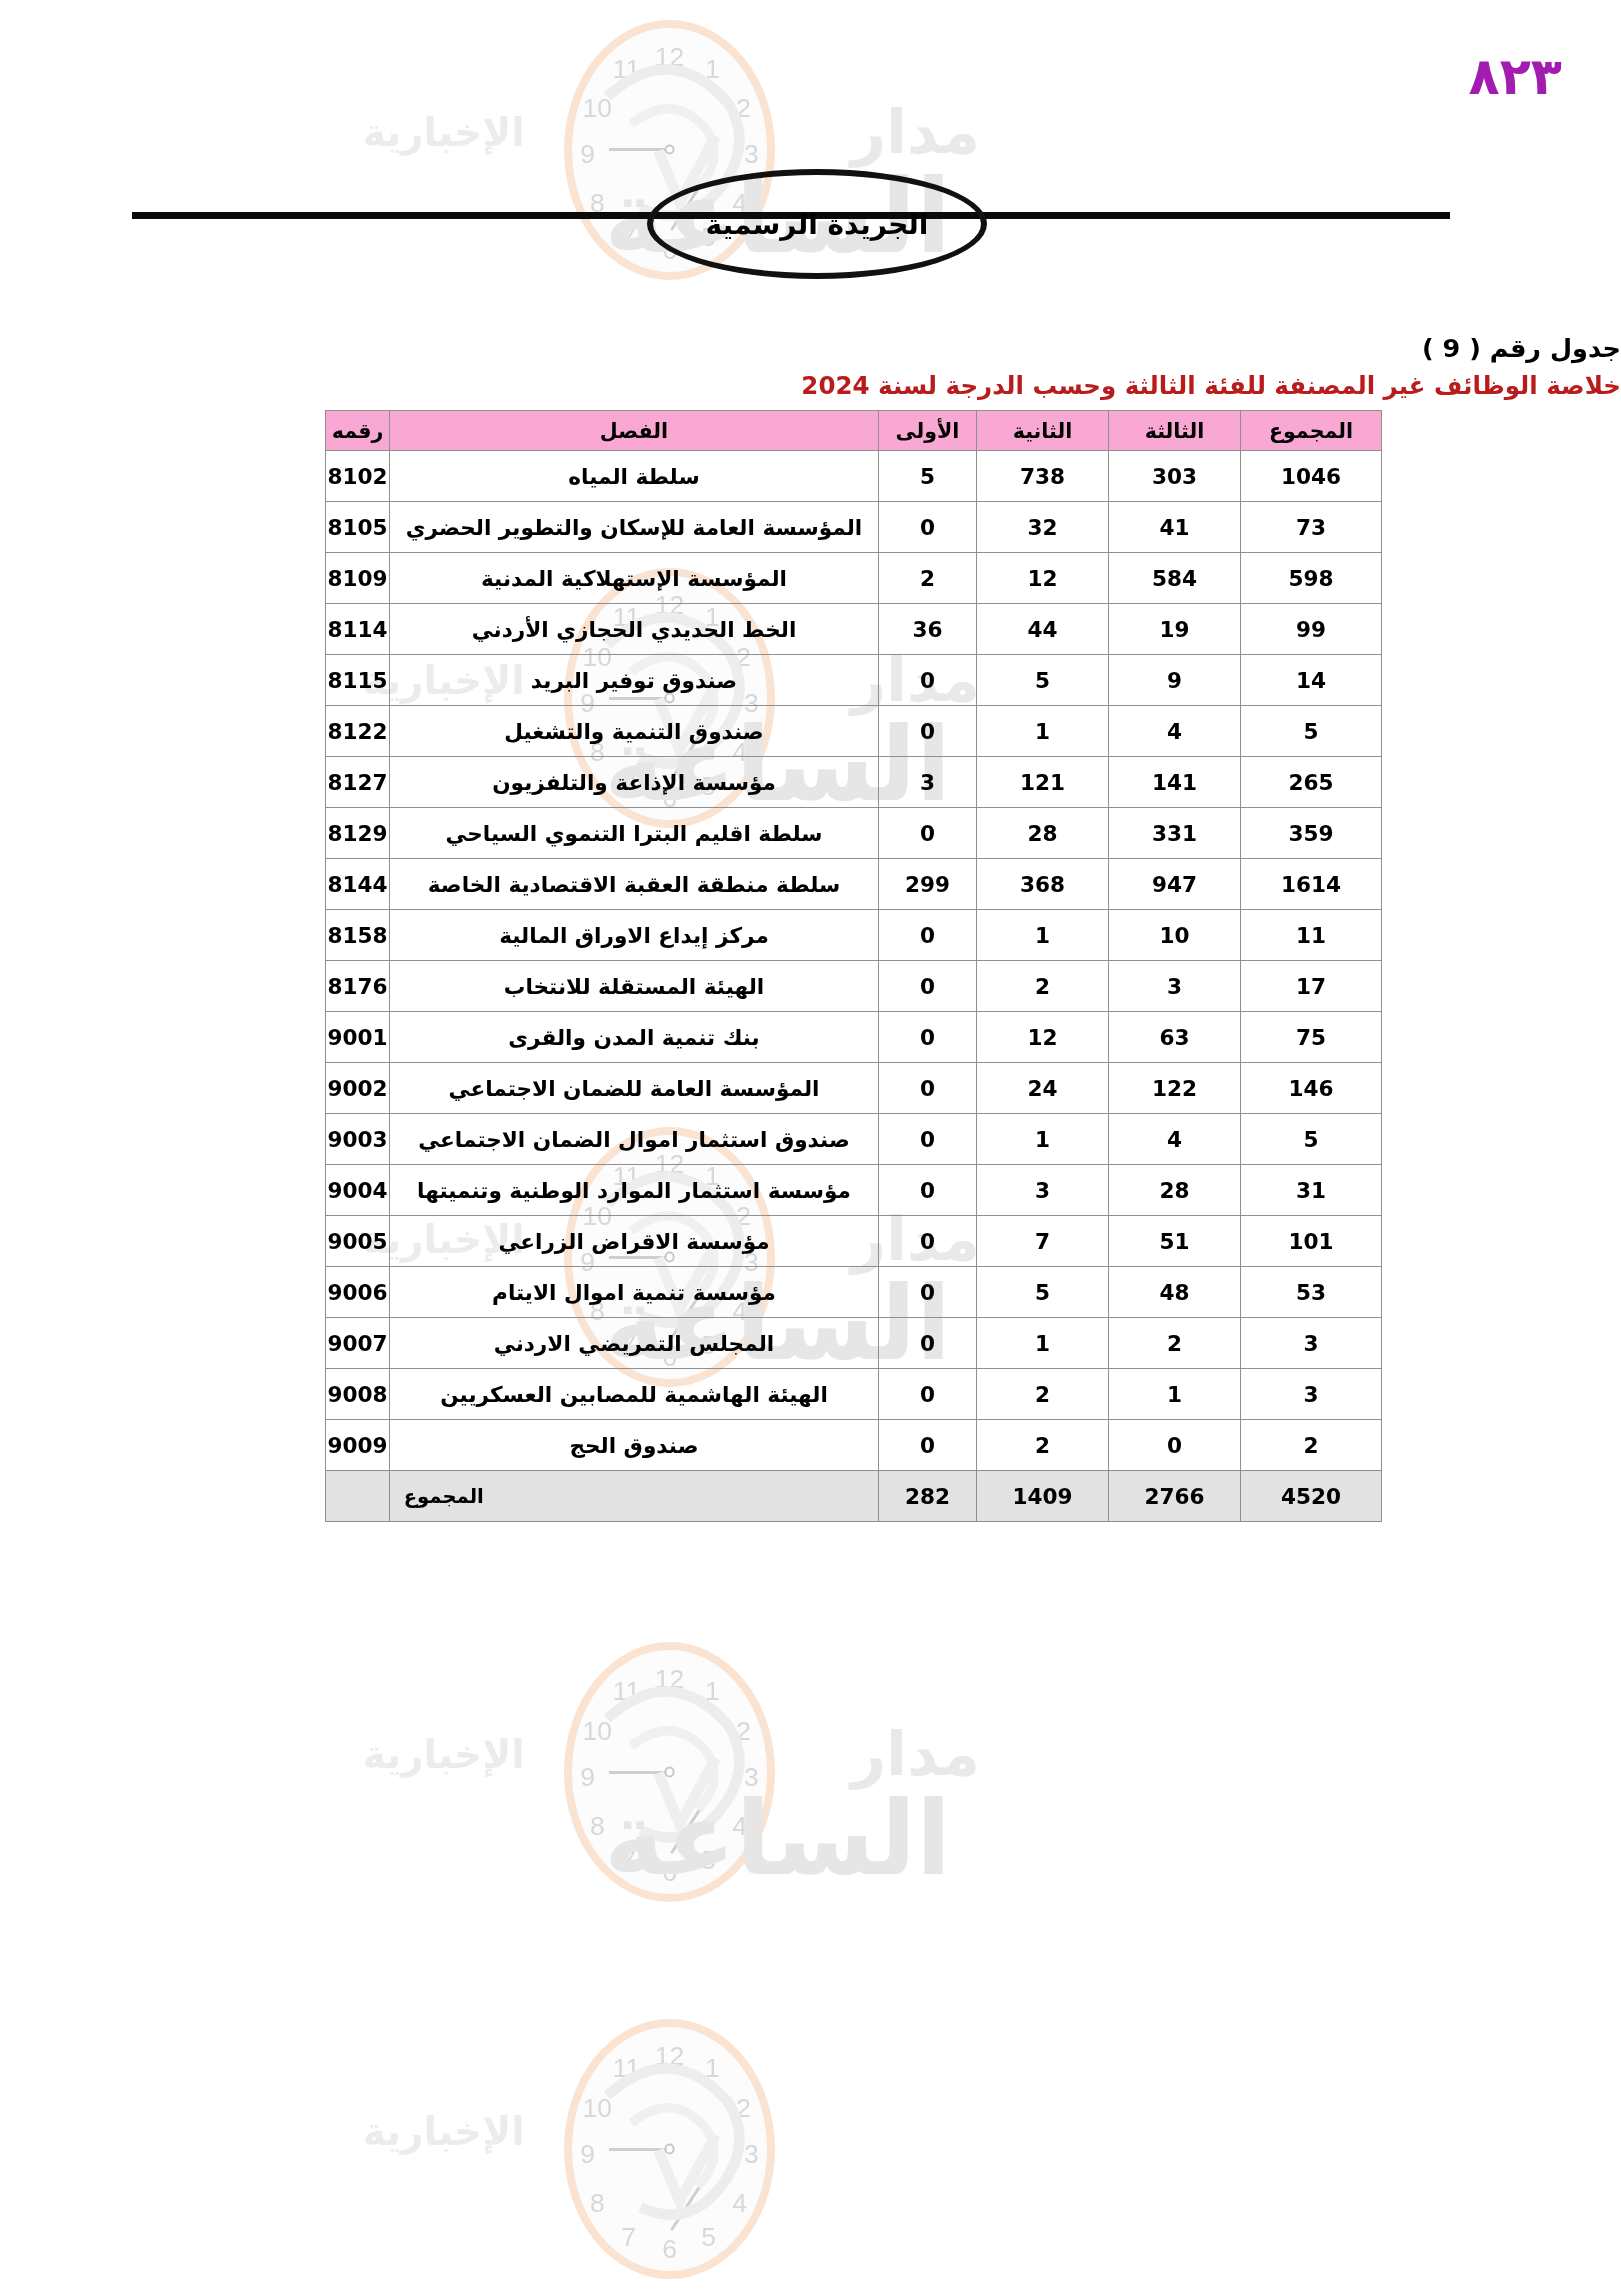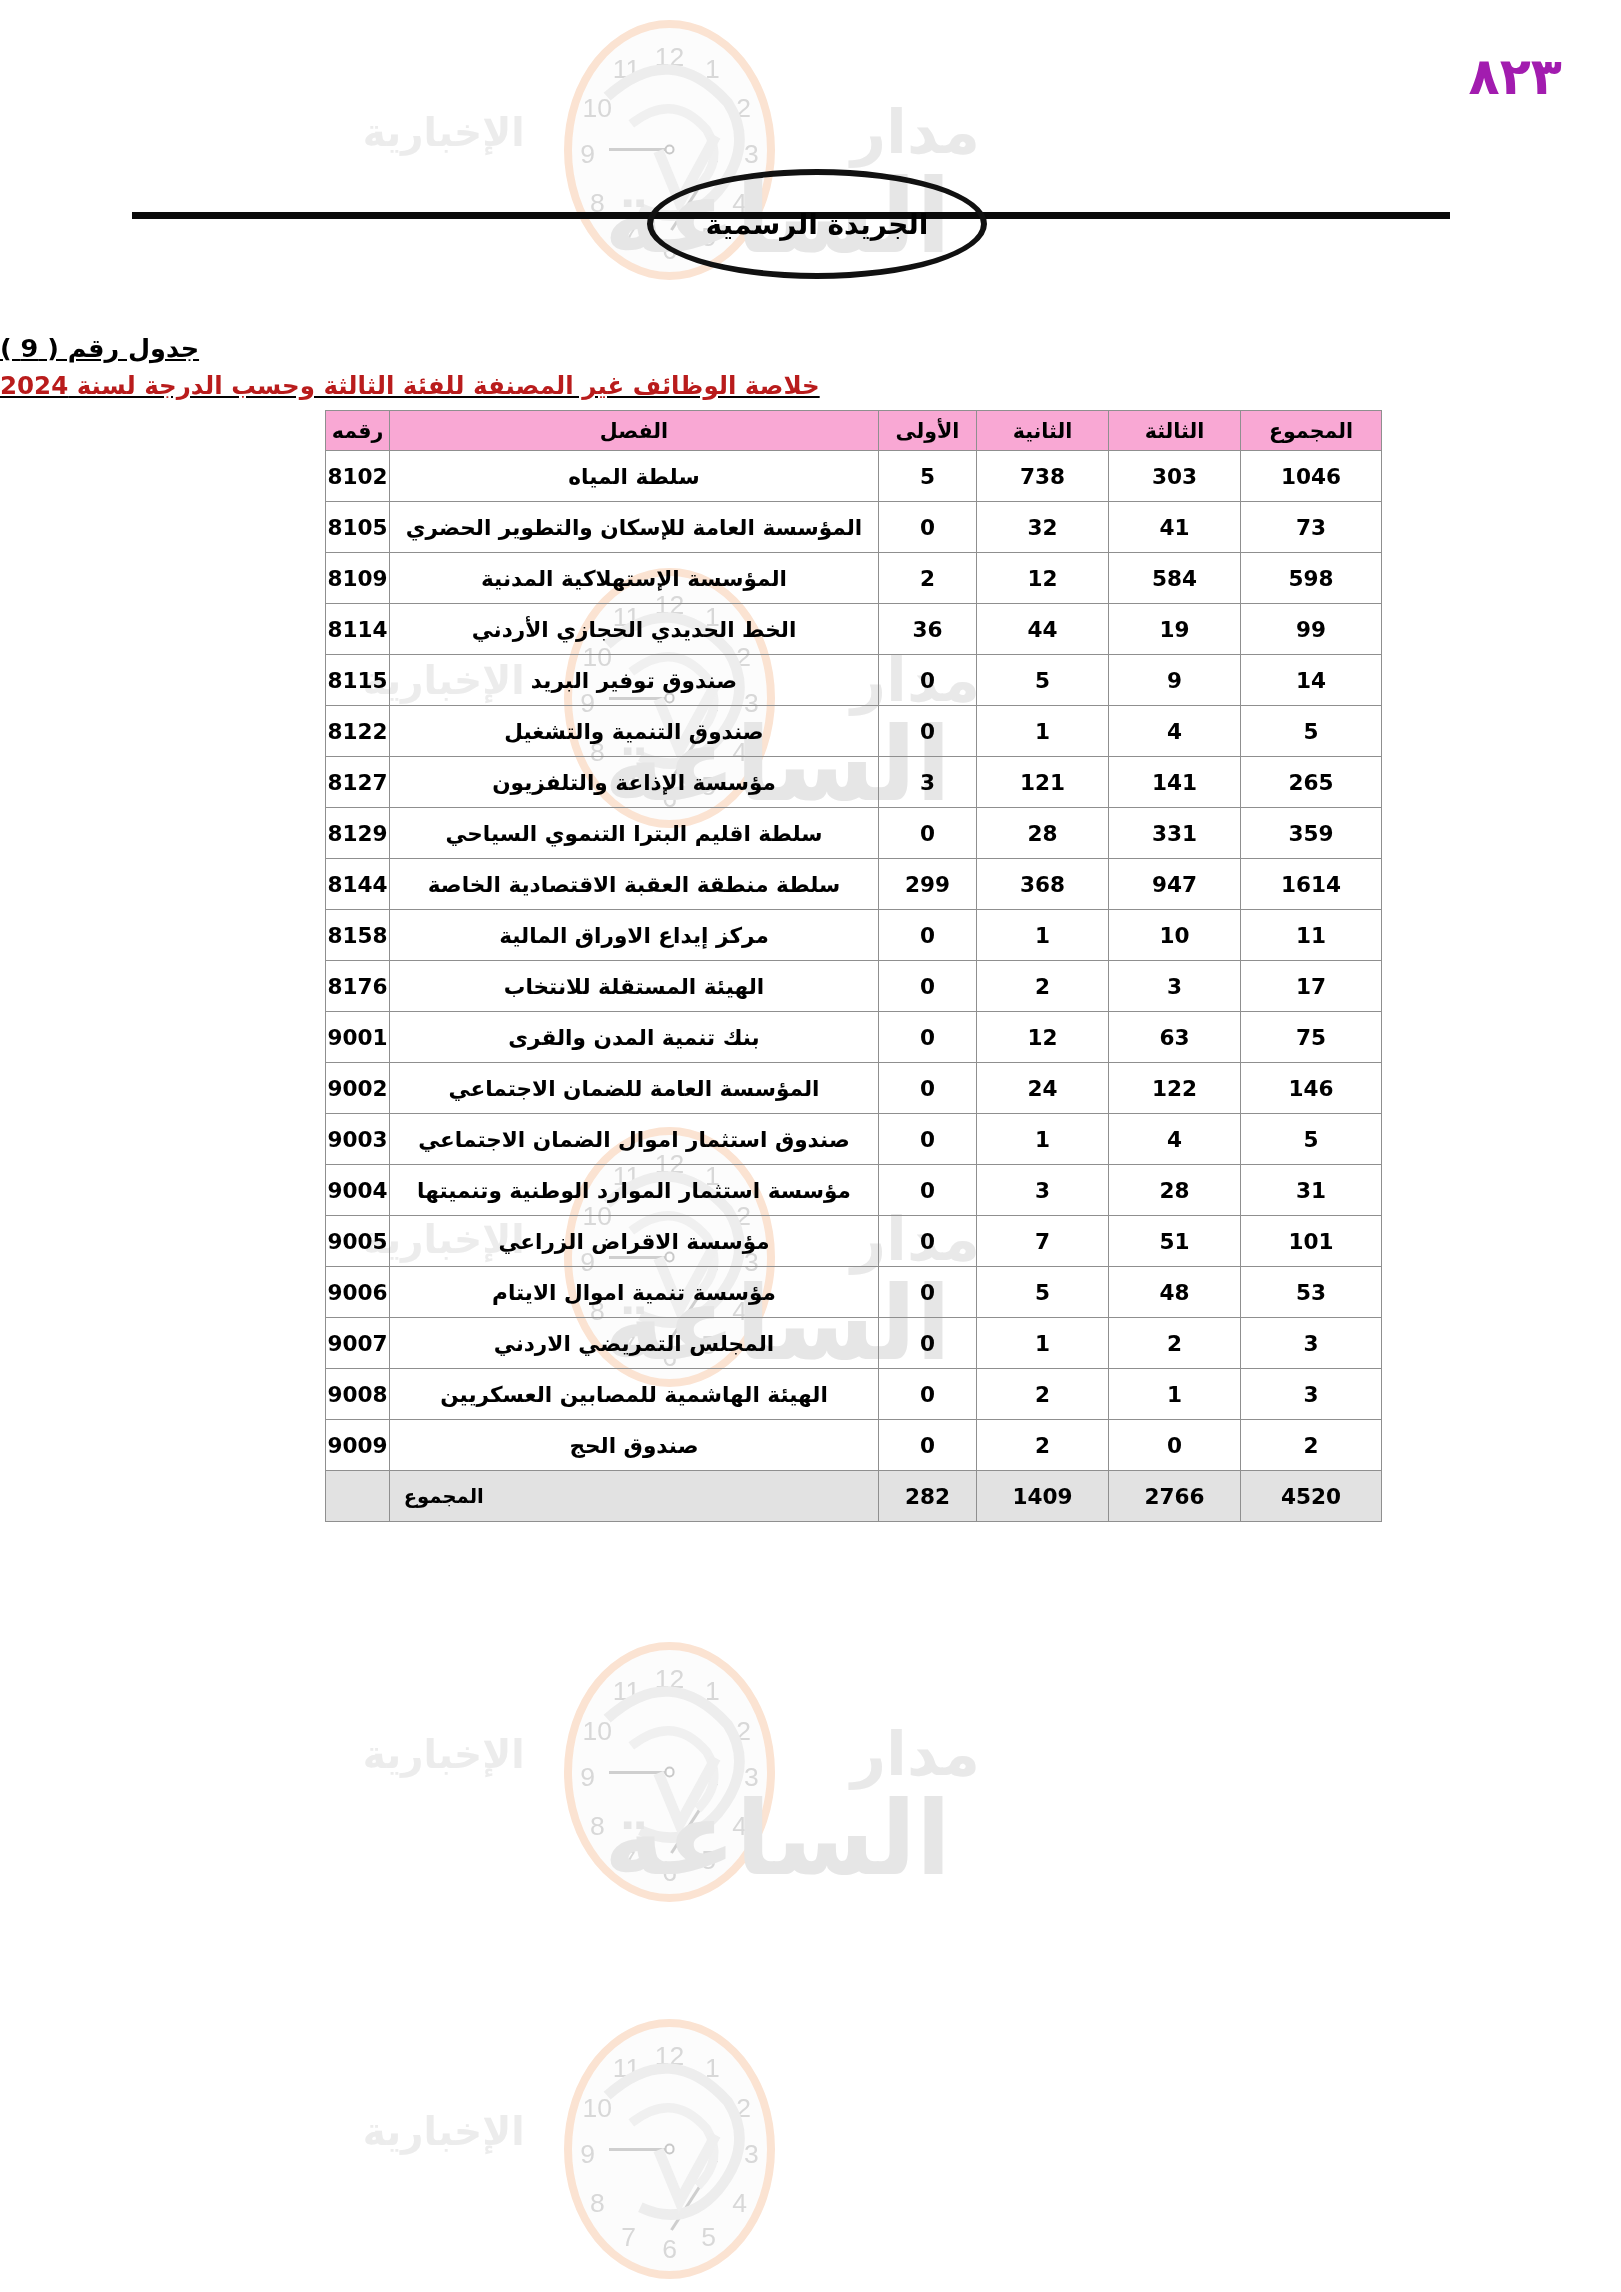--- a/index.html
+++ b/index.html
@@ -160,26 +160,25 @@
     font-family: "DejaVu Sans", "Liberation Sans", sans-serif;
     font-size: 28px;
     font-weight: 700;
     color: #000;
     direction: rtl;
   }
 
   
   .table-title-wrap {
     position: absolute;
-    left: 0;
+    left: 12px;
     right: 0;
     top: 333px;
-    text-align: left;
+    text-align: right;
     z-index: 5;
-    text-decoration: underline;
   }
   .table-title-1 {
     font-family: "DejaVu Sans", "Liberation Sans", sans-serif;
     font-size: 25.5px;
     font-weight: 700;
     color: #000;
     line-height: 1.25;
     direction: rtl;
   }
   .table-title-2 {

